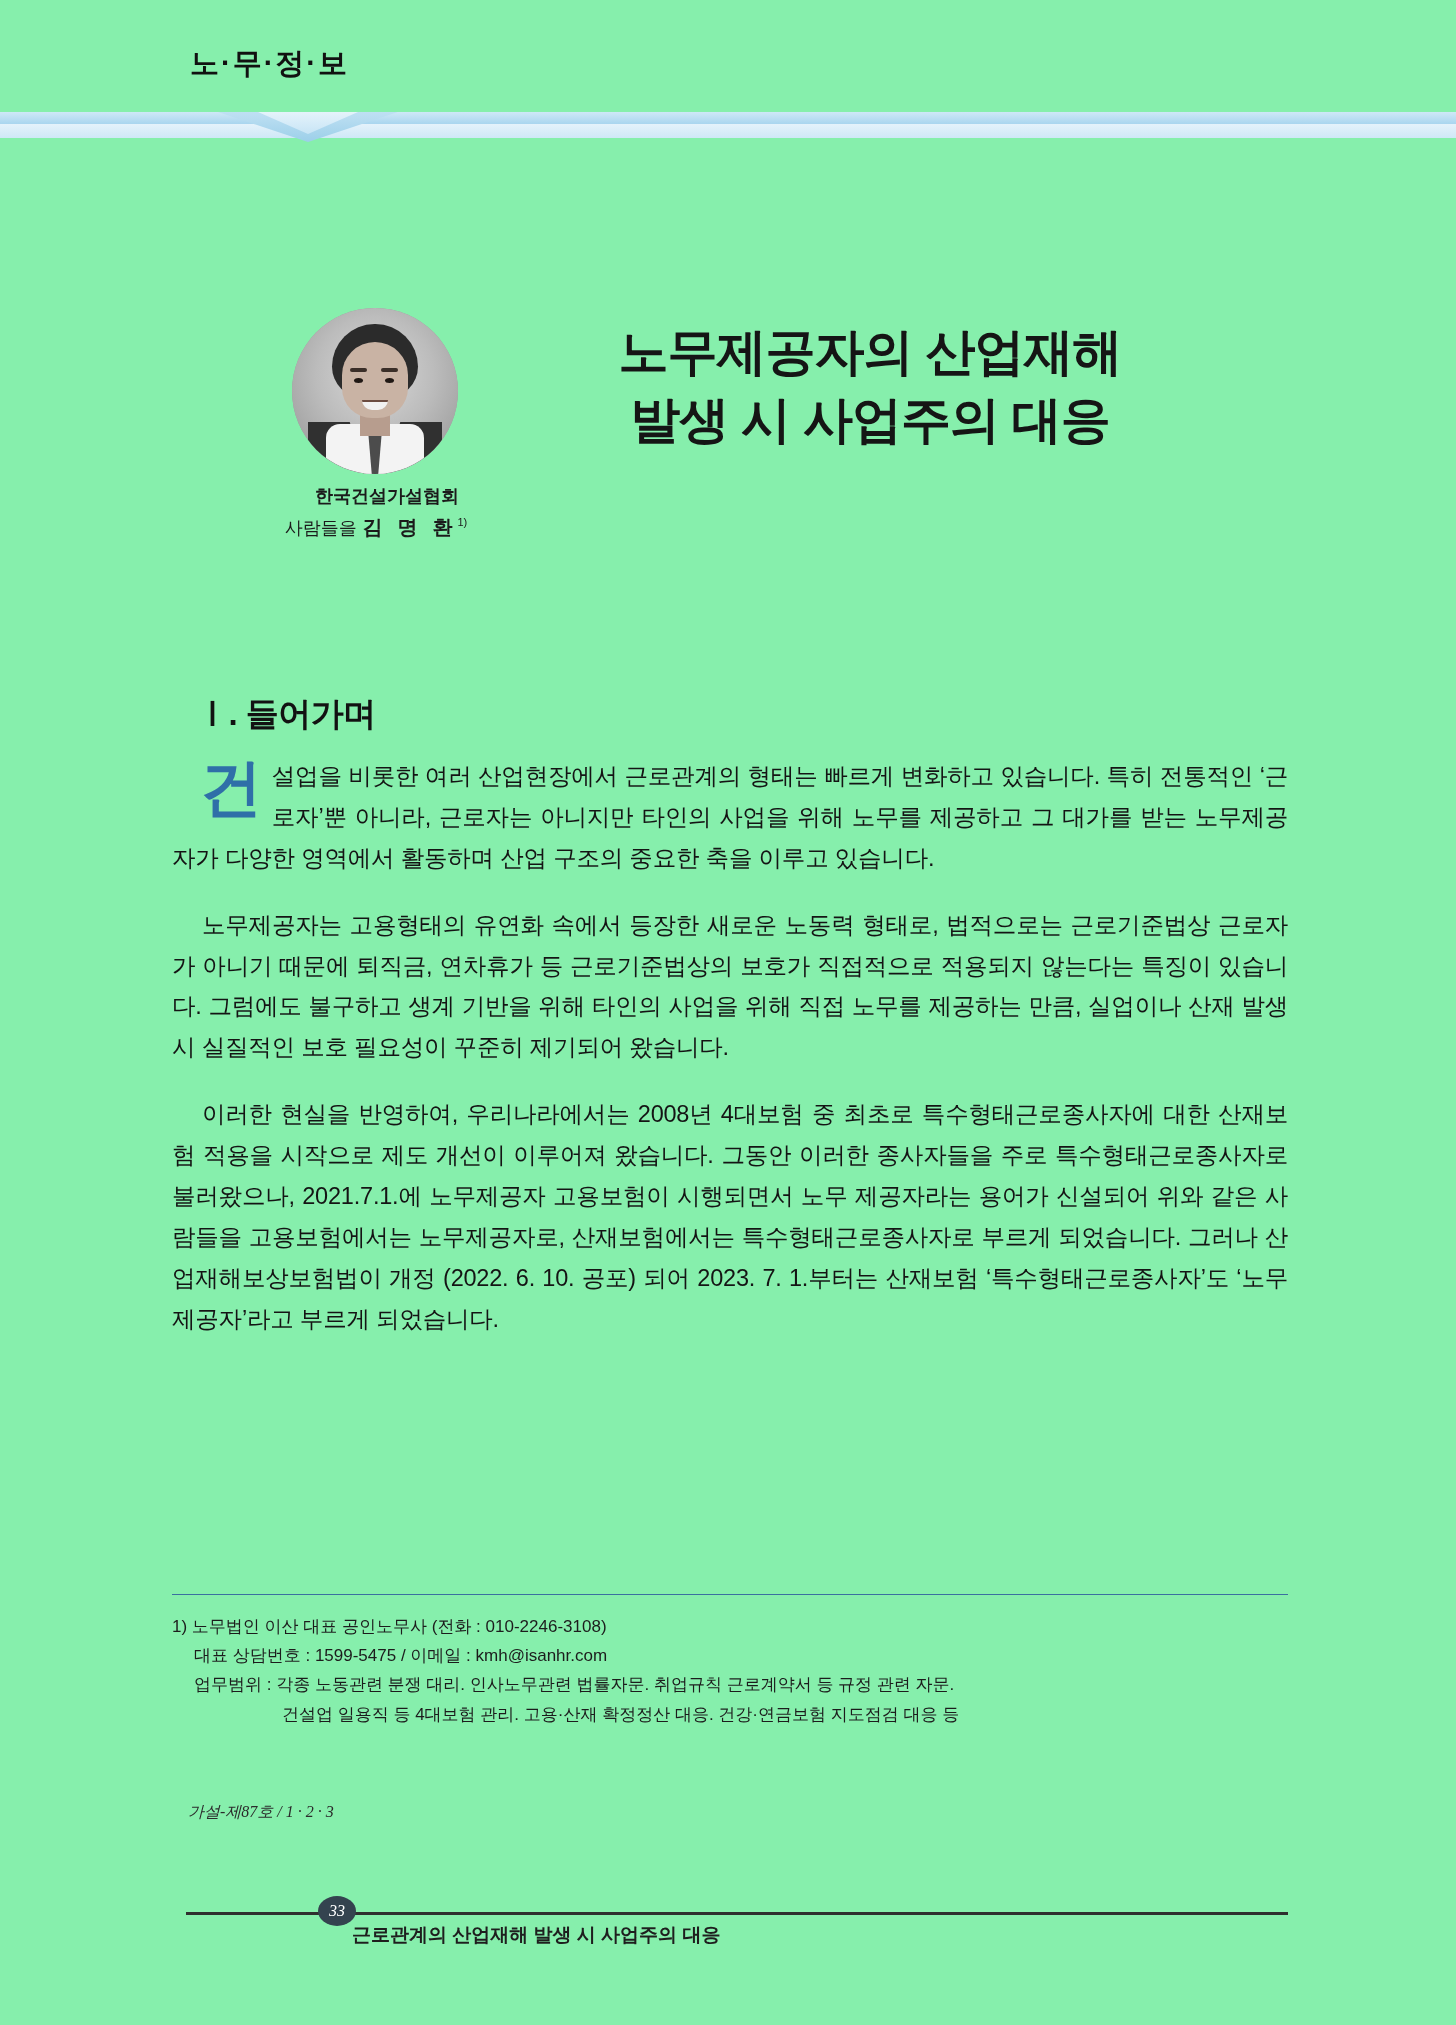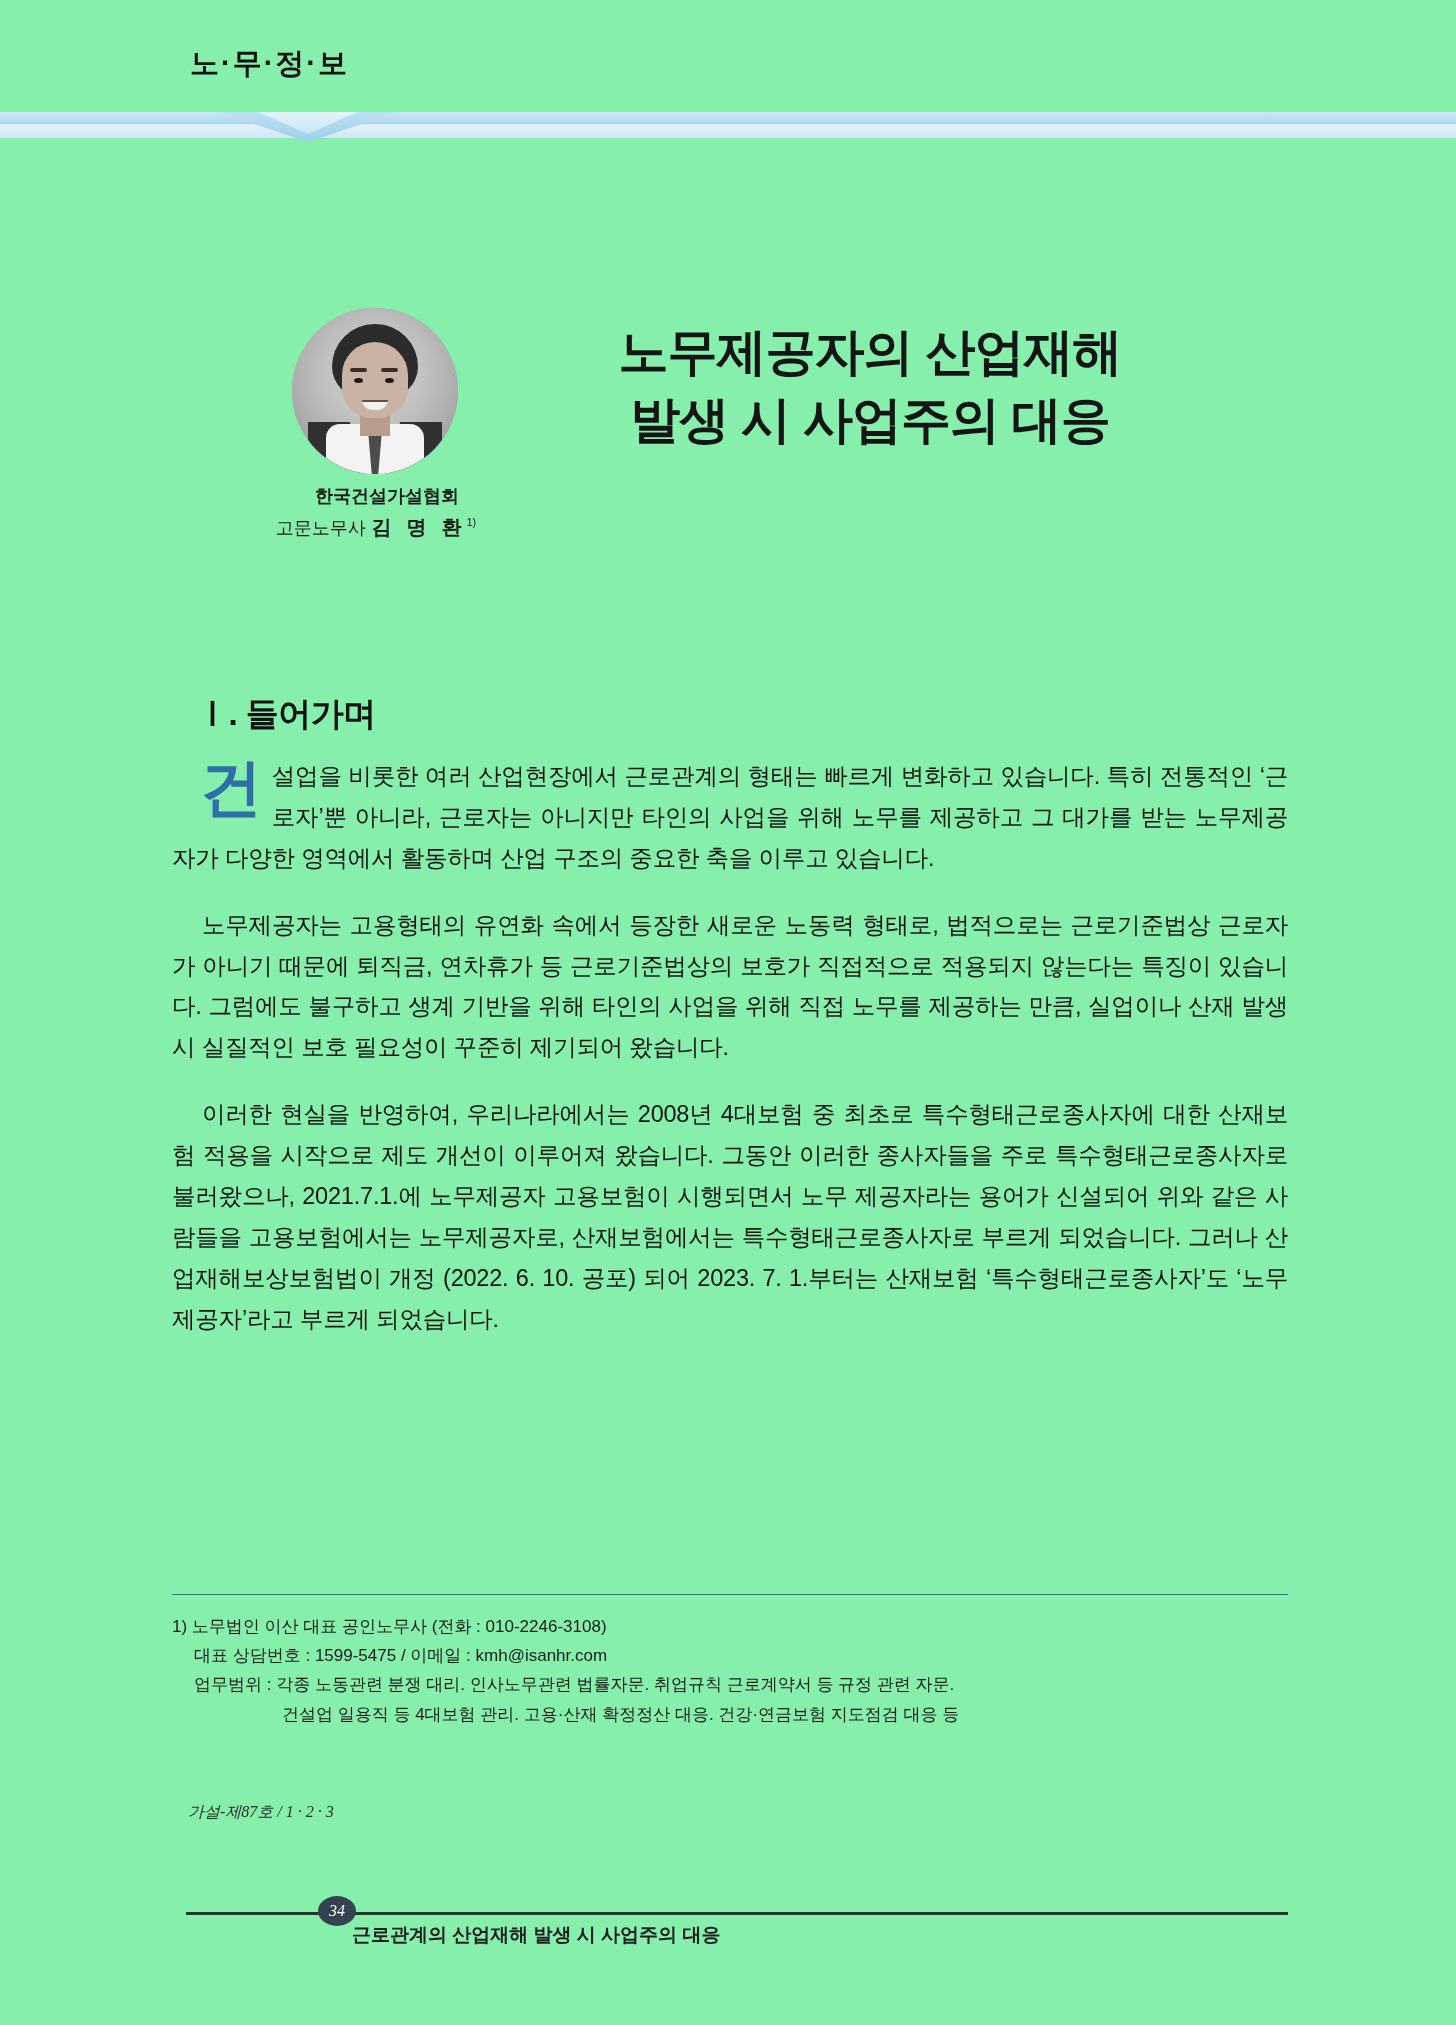--- a/index.html
+++ b/index.html
@@ -347,21 +347,21 @@
         <div class="ph-brow-r"></div>
         <div class="ph-eye-l"></div>
         <div class="ph-eye-r"></div>
         <div class="ph-mouth"></div>
       </div>
     </div>
 
     <div class="author-affil">한국건설가설협회</div>
 
     <div class="author-name-line">
-      <span class="label">고문노무사</span>
+      <span class="label">사람들을</span>
       <span class="nm">김 명 환</span><sup>1)</sup>
     </div>
 
     <div class="doc-title">
       <div>노무제공자의 산업재해</div>
       <div>발생 시 사업주의 대응</div>
     </div>
   </div>
 
   <div class="section-heading">Ⅰ. 들어가며</div>
@@ -377,16 +377,16 @@
   <div class="footnote-rule"></div>
   <div class="footnotes">
     <div class="fn-line">1) 노무법인 이산 대표 공인노무사 (전화 : 010-2246-3108)</div>
     <div class="fn-line fn-l2">대표 상담번호 : 1599-5475 / 이메일 : kmh@isanhr.com</div>
     <div class="fn-line fn-l3">업무범위 : 각종 노동관련 분쟁 대리. 인사노무관련 법률자문. 취업규칙 근로계약서 등 규정 관련 자문.</div>
     <div class="fn-line fn-l4">건설업 일용직 등 4대보험 관리. 고용·산재 확정정산 대응. 건강·연금보험 지도점검 대응 등</div>
   </div>
 
   <div class="footer-left">가설-제87호 / 1 · 2 · 3</div>
   <div class="footer-rule"></div>
-  <div class="footer-badge">34</div>
+  <div class="footer-badge">33</div>
   <div class="footer-title">근로관계의 산업재해 발생 시 사업주의 대응</div>
 
 </div>
 
 </body></html>

